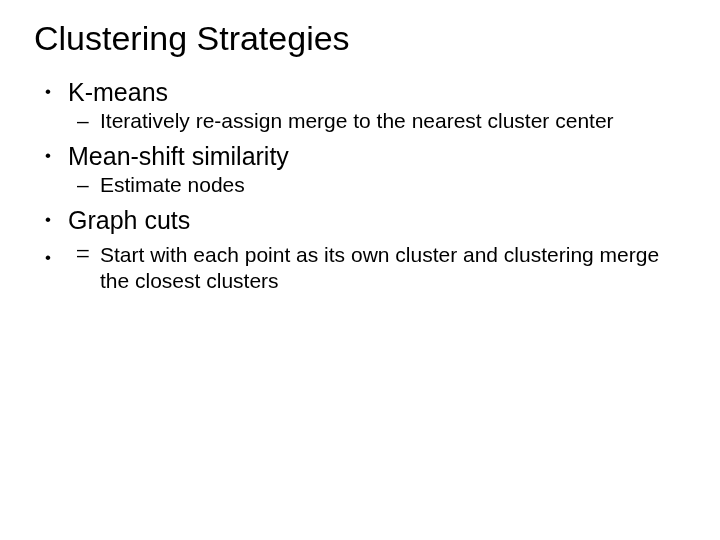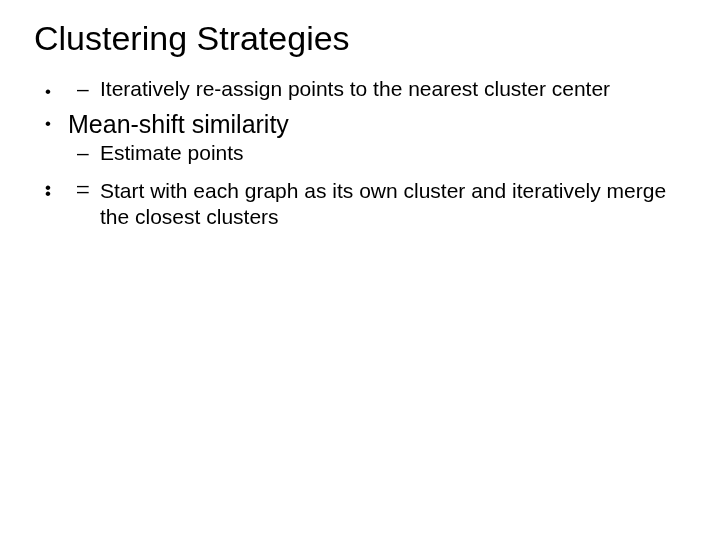--- a/index.html
+++ b/index.html
@@ -93,54 +93,56 @@
 
 <div class="slide">
 
   <div class="slide-title">Clustering Strategies</div>
 
   <div class="body-area">
 
     <div class="group">
       <div class="l1">
         <span class="bullet">•</span>
+        <span>K-means</span>
       </div>
       <div class="l2">
         <span class="dash">–</span>
-        <span class="txt">Iteratively re-assign points to the nearest cluster center</span>
+        <span class="txt">Iteratively re-assign merge to the nearest cluster center</span>
       </div>
       <div class="sp-after-l2"></div>
     </div>
 
     <div class="group">
       <div class="l1">
         <span class="bullet">•</span>
         <span>Mean-shift similarity</span>
       </div>
       <div class="l2">
         <span class="dash">–</span>
-        <span class="txt">Estimate points</span>
+        <span class="txt">Estimate nodes</span>
       </div>
       <div class="sp-after-l2"></div>
     </div>
 
     <div class="group">
       <div class="l1">
         <span class="bullet">•</span>
+        <span>Graph cuts</span>
       </div>
       <div class="l2">
         <span class="dash">–</span>
       </div>
       <div class="sp-after-l2"></div>
     </div>
 
     <div class="group">
       <div class="l1">
         <span class="bullet">•</span>
       </div>
       <div class="l2">
         <span class="dash">–</span>
-        <span class="txt">Start with each graph as its own cluster and iteratively merge the closest clusters</span>
+        <span class="txt">Start with each point as its own cluster and clustering merge the closest clusters</span>
       </div>
     </div>
 
   </div>
 </div>
 
 </body></html>

